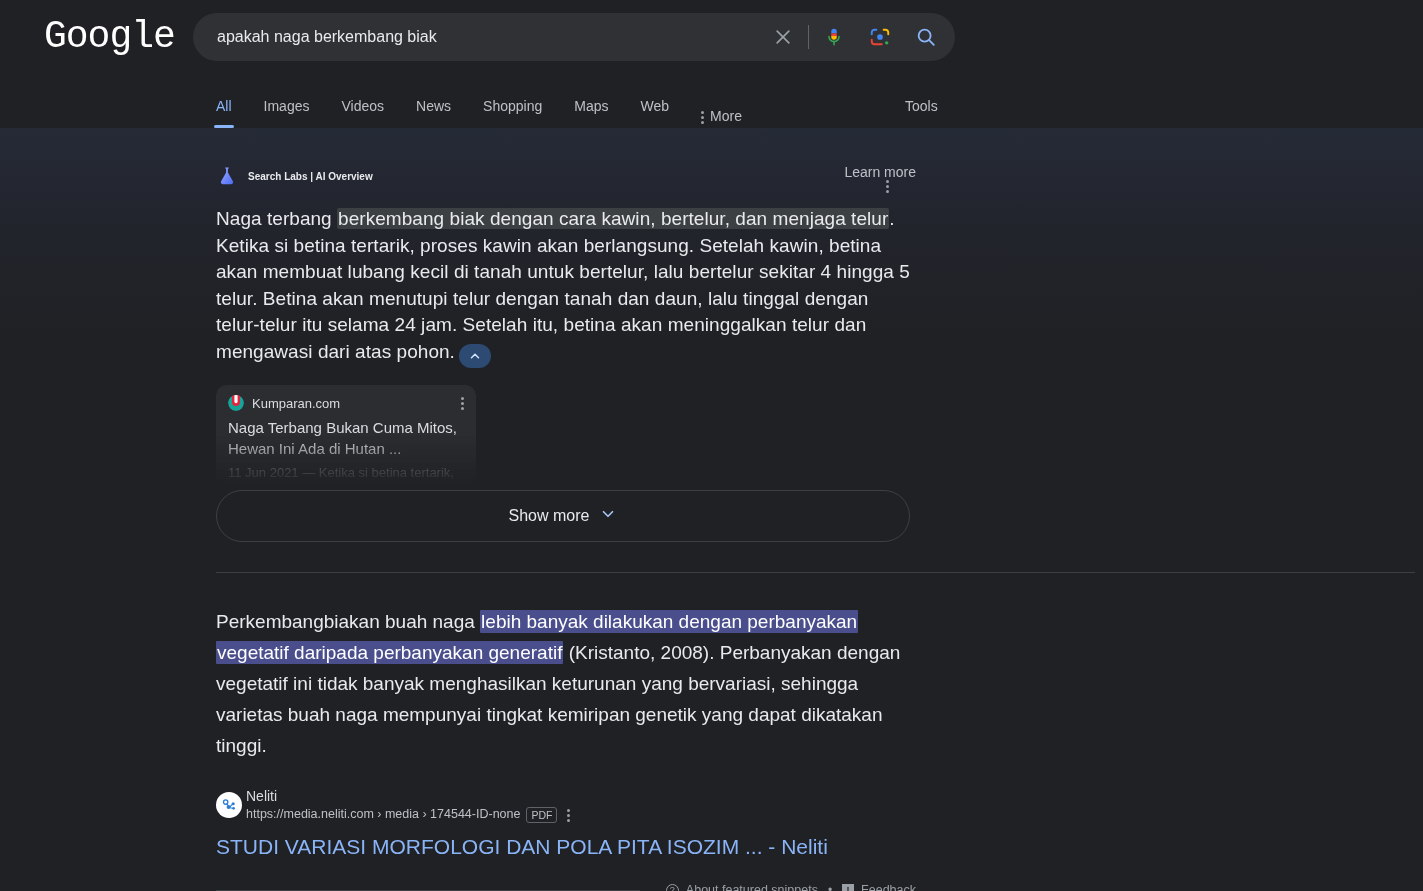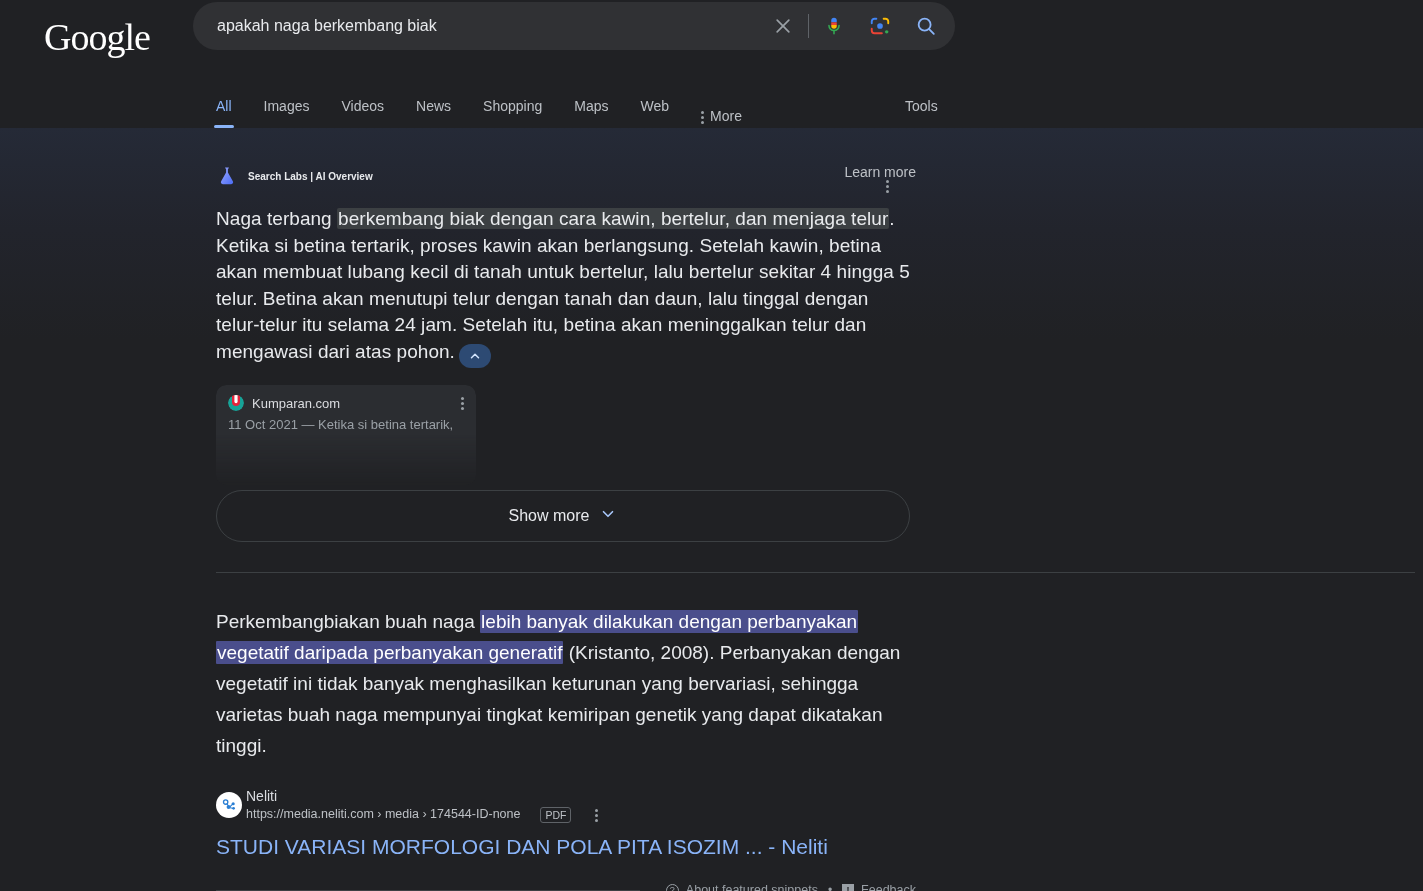--- a/index.html
+++ b/index.html
@@ -21,29 +21,29 @@
     background: #202124;
   }
   .logo {
     position: absolute;
     left: 44px;
     top: 18px;
     font-size: 38px;
     line-height: 38px;
     color: #ffffff;
     letter-spacing: -1px;
-    font-family: Liberation Serif, serif;
+    font-family: Liberation Mono, monospace;
     font-weight: 400;
     user-select: none;
   }
 
   .searchbar {
     position: absolute;
     left: 193px;
-    top: 2px;
+    top: 13px;
     width: 762px;
     height: 48px;
     background: #303134;
     border-radius: 24px;
     display: flex;
     align-items: center;
   }
   .search-input {
     flex: 1;
     background: transparent;
@@ -329,21 +329,21 @@
     border-radius: 50%;
     background: #ffffff;
     display: flex; align-items: center; justify-content: center;
     flex: 0 0 auto;
     overflow: hidden;
   }
   .res-meta { margin-left: 4px; line-height: 1.25; }
   .res-site { font-size: 14px; color: #dadce0; }
   .res-url {
     font-size: 12.5px; color: #bdc1c6;
-    display: flex; align-items: center; gap: 20px;
+    display: flex; align-items: center; gap: 6px;
     margin-top: 1px;
   }
   .pdf-badge {
     border: 1px solid #5f6368;
     border-radius: 3px;
     font-size: 10.5px;
     color: #bdc1c6;
     padding: 1px 4px;
     line-height: 12px;
   }
@@ -507,21 +507,22 @@
           <path d="M6.4 0h3.2v6.6a1.6 1.6 0 0 1-3.2 0z" fill="#ffffff"></path>
         </svg>
       </span>
       <span class="src-site">Kumparan.com</span>
       <span class="src-kebab">
           <i></i>
           <i></i>
           <i></i>
         </span>
     </div>
-    <div class="src-snippet">11 Oct 2021 — Ketika si betina tertarik,</div>
+    <div class="src-title">Naga Terbang Bukan Cuma Mitos, Hewan Ini Ada di Hutan ...</div>
+    <div class="src-snippet">11 Jun 2021 — Ketika si betina tertarik,</div>
   </div>
 
   <div class="show-more">
     <span class="show-more-label">Show more</span>
     <span>
       <svg width="18" height="18" viewBox="0 0 24 24" fill="none" stroke="#a8c7fa" stroke-width="2.2" stroke-linecap="round" stroke-linejoin="round">
         <polyline points="6,9 12,15 18,9"></polyline>
       </svg>
     </span>
   </div>

